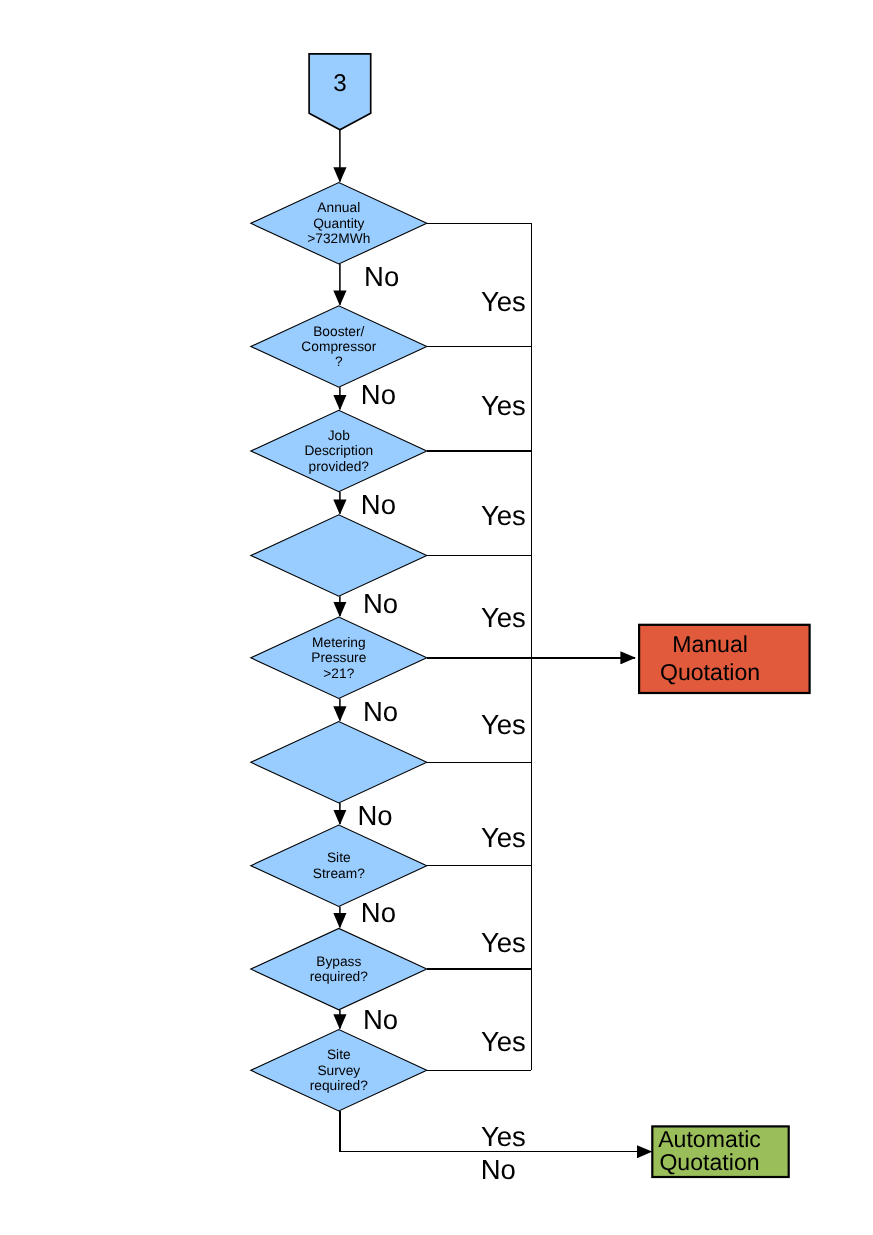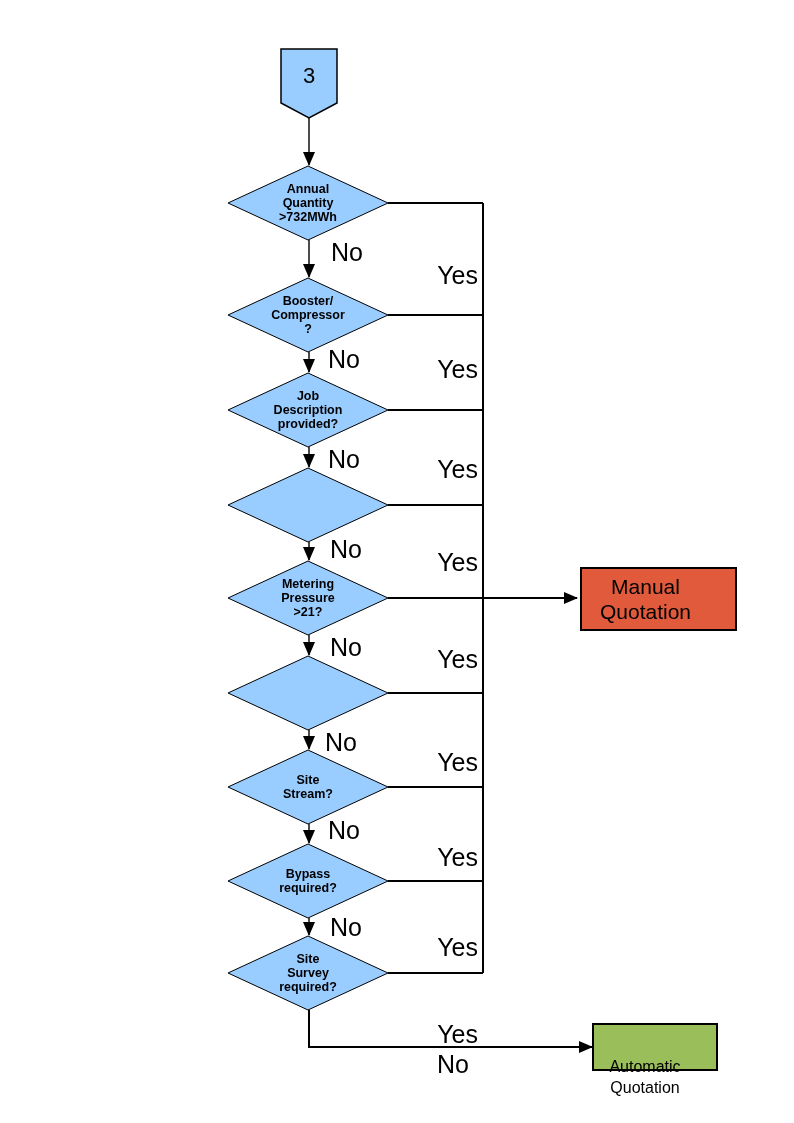--- a/index.html
+++ b/index.html
@@ -24,21 +24,20 @@
     align-items: center;
     justify-content: center;
     text-align: center;
   }
   .dlabel {
     left: 228px;
     width: 160px;
     height: 74px;
     font-size: 12.5px;
     line-height: 14px;
-    font-weight: bold;
   }
   .branch {
     font-size: 25px;
     line-height: 25px;
     color: #000000;
   }
   .ylabel {
     left: 378px;
     width: 100px;
     text-align: right;
@@ -48,23 +47,22 @@
     left: 281px; top: 49px; width: 56px; height: 54px;
     font-size: 22px;
   }
   .manual-label {
     left: 581px; top: 568px; width: 129px; height: 62px;
     font-size: 21px;
     line-height: 25px;
   }
   .auto-label {
     left: 593px; top: 1024px; width: 104px; height: 46px;
-    font-size: 16px;
+    font-size: 21px;
     line-height: 21px;
-    margin-top: 30px;
   }
 </style>
 </head>
 <body>
 
 <div id="page">
 
   <svg id="wires" width="794" height="1123" viewBox="0 0 794 1123">
     <defs>
       <marker id="arrow" markerUnits="userSpaceOnUse" markerWidth="14" markerHeight="12" refX="13" refY="6" orient="auto">

